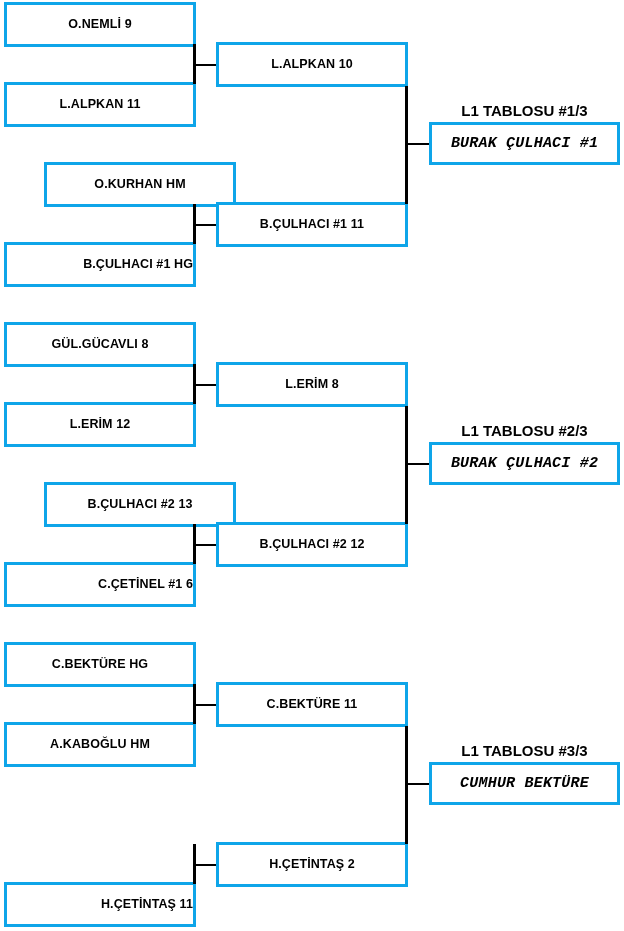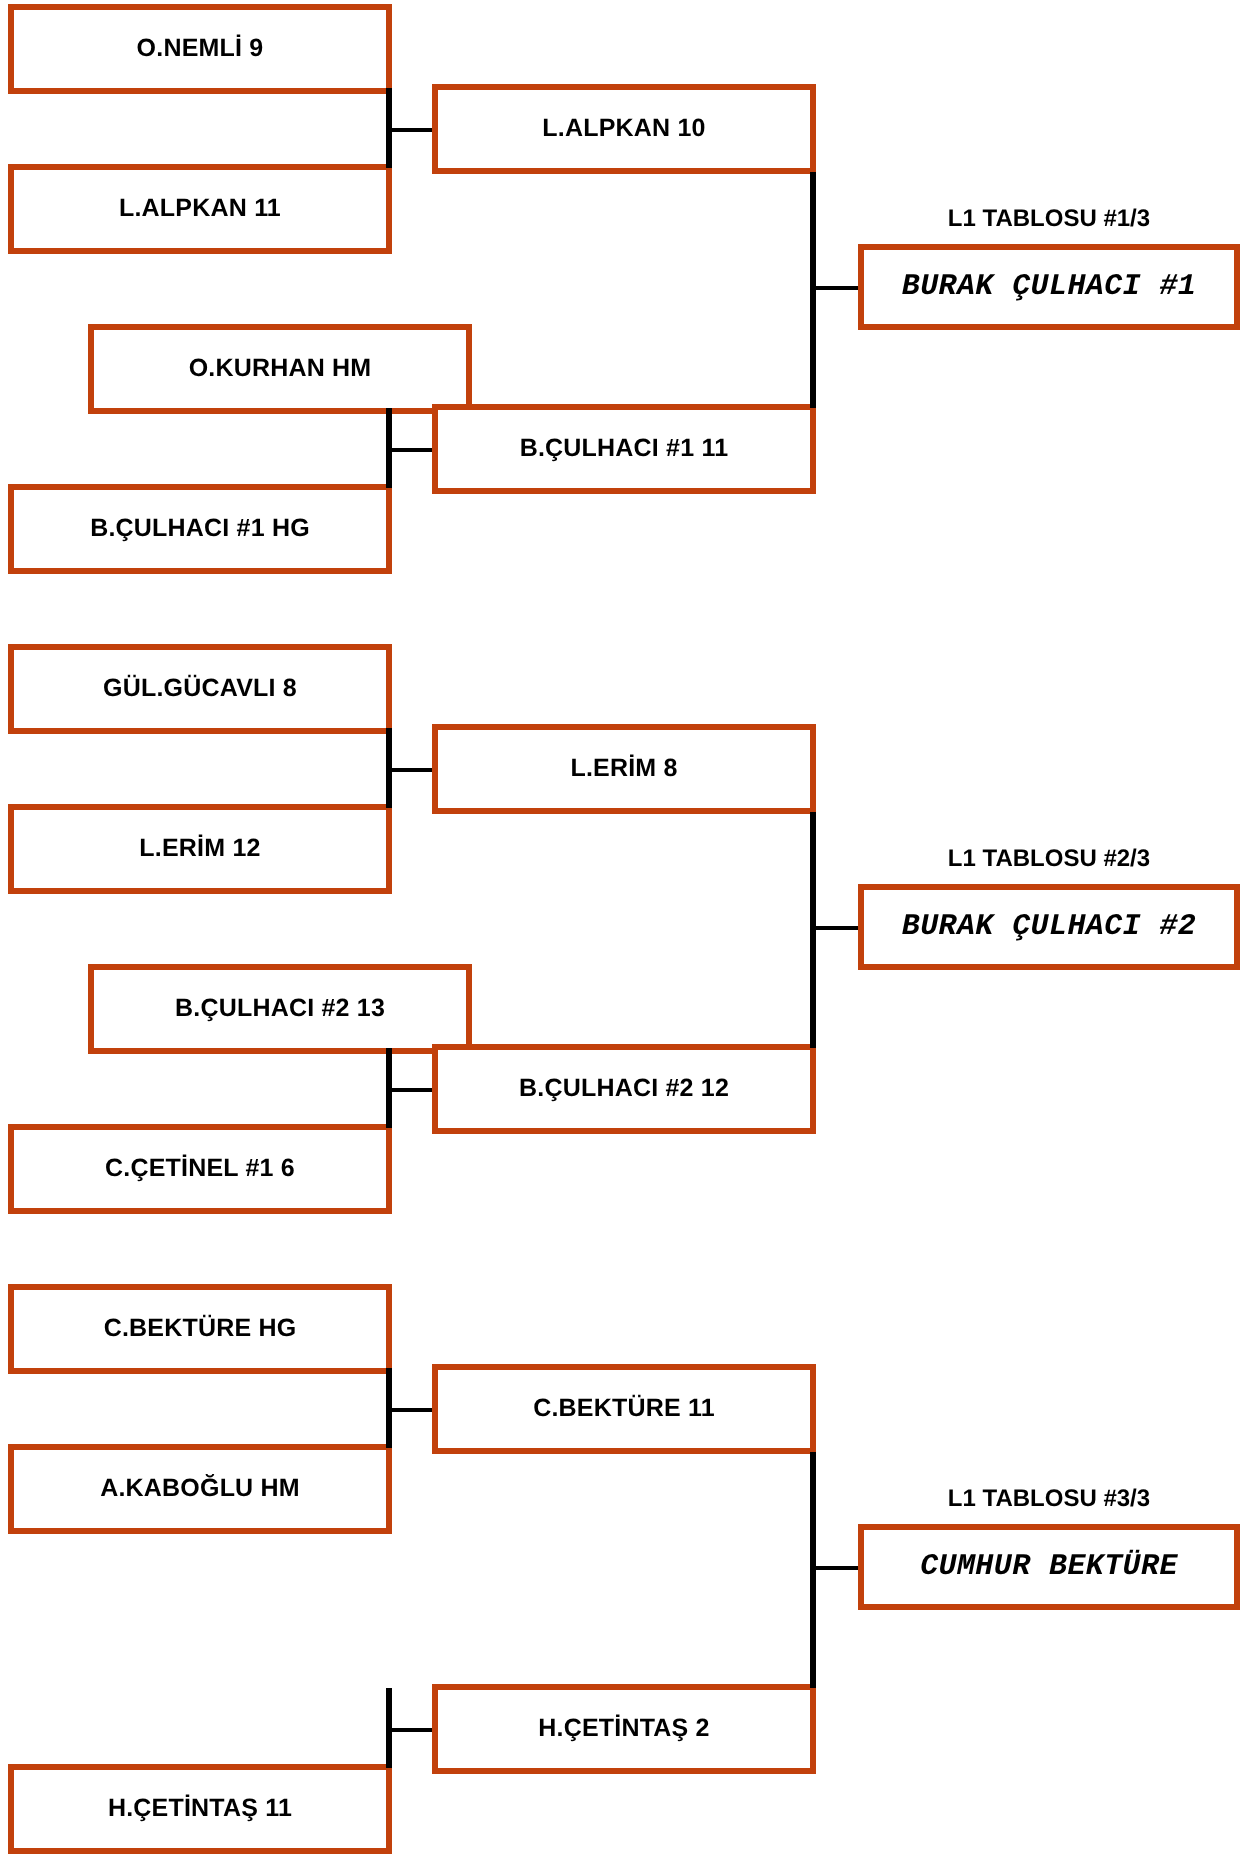--- a/index.html
+++ b/index.html
@@ -25,21 +25,21 @@
     position: absolute;
     left: 0;
     width: 624px;
     height: 290px;
   }
 
   
   .box {
     position: absolute;
     box-sizing: border-box;
-    border: 3px solid #c2410c;
+    border: 3px solid #0ea5e9;
     background: #ffffff;
     display: flex;
     align-items: center;
     justify-content: center;
     text-align: center;
     line-height: 1;
   }
 
   .box-label {
     font-weight: bold;
@@ -50,21 +50,21 @@
 
   
   .r1 {
     left: 4px;
     width: 192px;
     height: 45px;
   }
   .r1.s1 { top: 2px; }
   .r1.s2 { top: 82px; }
   .r1.s3 { top: 162px; margin-left: 40px; }
-  .r1.s4 { top: 242px; }
+  .r1.s4 { top: 242px; justify-content: flex-end; }
 
   
   .r2 {
     left: 216px;
     width: 192px;
     height: 45px;
   }
   .r2.t1 { top: 42px; }
   .r2.t2 { top: 202px; }
 
@@ -84,21 +84,21 @@
   }
 
   
   .champ-caption {
     position: absolute;
     left: 429px;
     width: 191px;
     top: 102px;
     text-align: center;
     font-weight: bold;
-    font-size: 12px;
+    font-size: 15px;
     white-space: nowrap;
   }
 
   
   .vline {
     position: absolute;
     width: 3px;
     background: #000000;
   }
   .hline {

